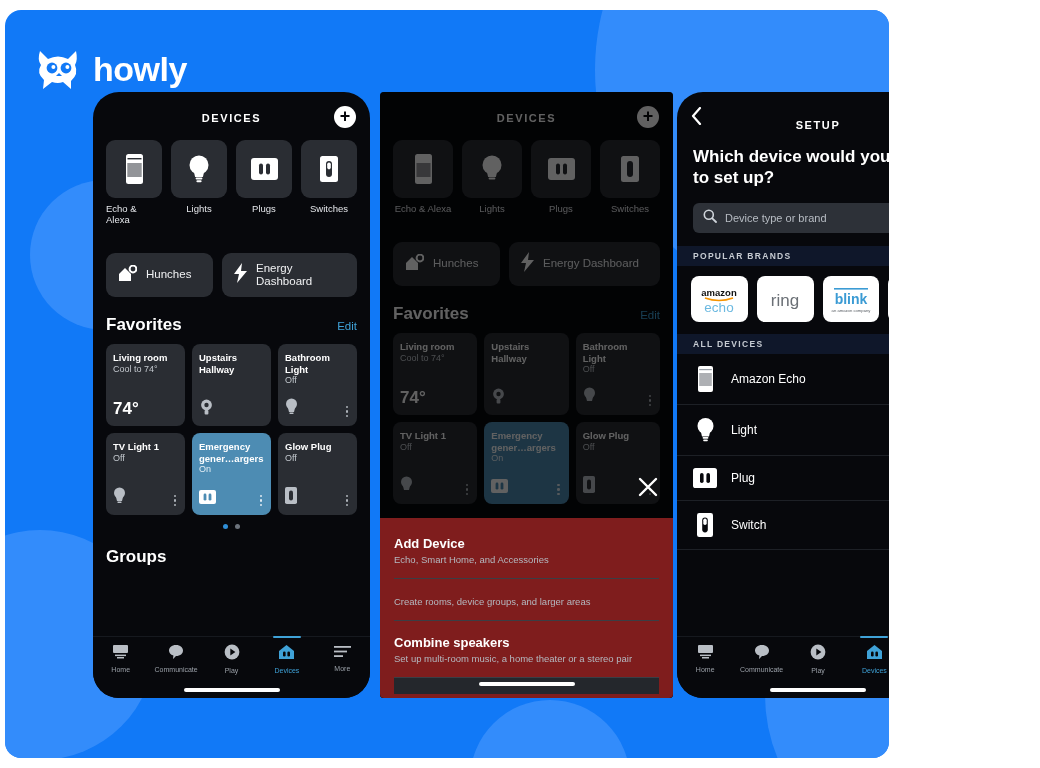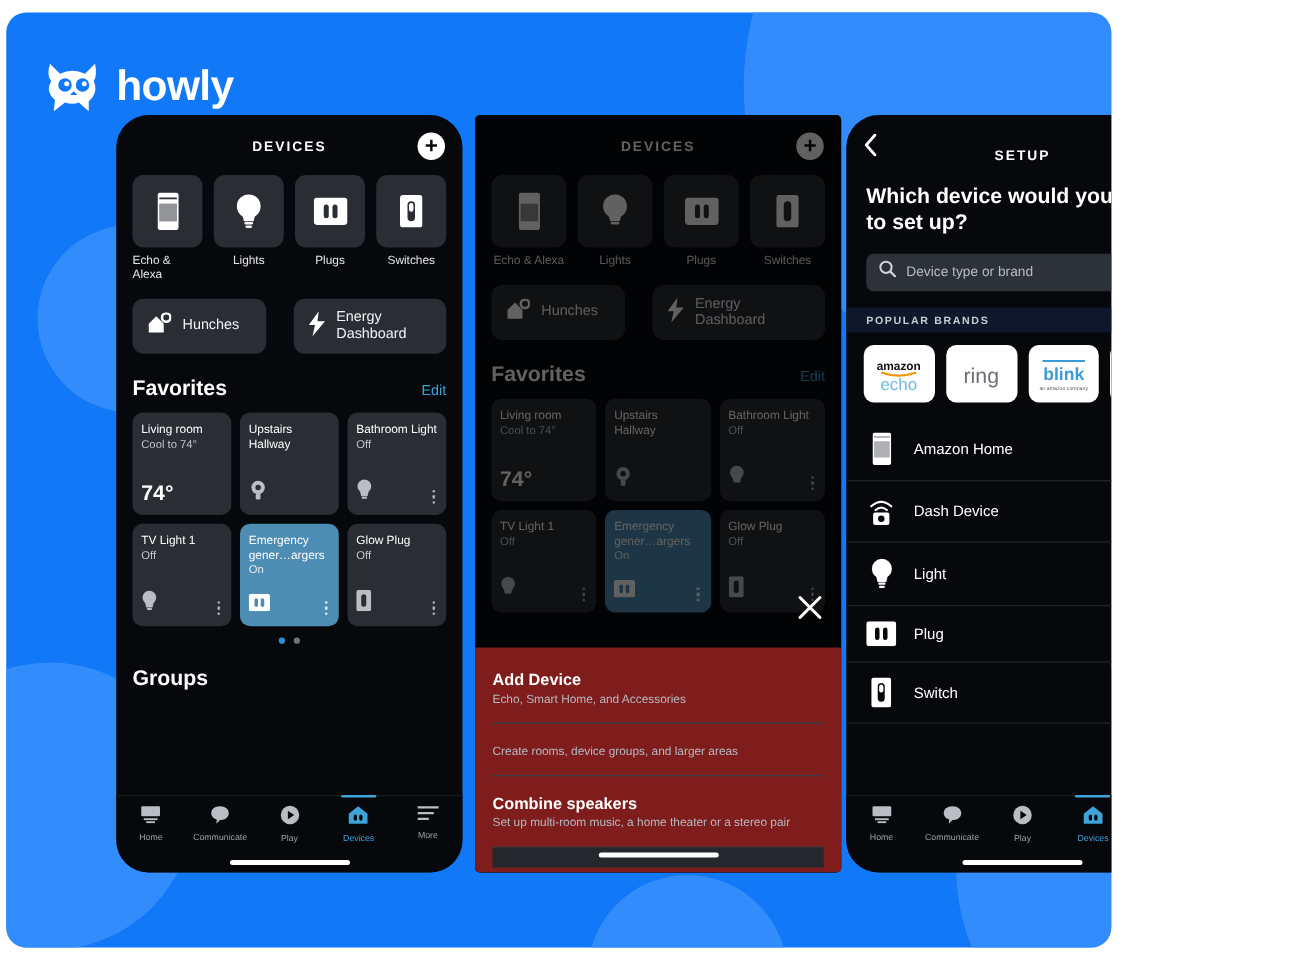--- a/index.html
+++ b/index.html
@@ -62,40 +62,40 @@
   .body-pad { padding: 0 13px; flex: 1; display: flex; flex-direction: column; min-height: 0; }
 
   .cat-row { display: flex; gap: 9px; margin-top: 4px; }
   .cat { flex: 1; display: flex; flex-direction: column; align-items: center; gap: 5px; }
   .cat-tile {
     width: 100%; height: 58px; background: #2a2d33; border-radius: 9px;
     display: flex; align-items: center; justify-content: center;
   }
   .cat-label { font-size: 9.5px; color: #e4e6ea; }
 
-  .act-row { display: flex; gap: 22px; margin-top: 14px; }
+  .act-row { display: flex; gap: 9px; margin-top: 28px; }
   .act {
     background: #2a2d33; border-radius: 9px; height: 44px;
     display: flex; align-items: center; gap: 9px; padding: 0 12px;
   }
   .act.one { flex: 0 0 107px; }
   .act.two { flex: 1; }
   .act-label { font-size: 11.5px; color: #f0f1f3; line-height: 1.15; }
 
   .sec-head { display: flex; align-items: baseline; justify-content: space-between; margin-top: 18px; }
   .sec-title { font-size: 17px; font-weight: 700; color: #fff; }
   .sec-edit { font-size: 11.5px; color: #3fa2d8; }
 
   .fav-grid { display: grid; grid-template-columns: repeat(3, 1fr); gap: 7px; margin-top: 9px; }
   .fav {
     background: #2a2d33; border-radius: 8px; height: 82px; padding: 8px 7px 7px;
     display: flex; flex-direction: column; position: relative;
   }
   .fav.active { background: #4d8cb3; }
-  .fav-name { font-size: 9.5px; font-weight: 400; color: #fff; line-height: 1.22; }
+  .fav-name { font-size: 9.5px; font-weight: 700; color: #fff; line-height: 1.22; }
   .fav-sub { font-size: 9px; color: #c2c7cd; line-height: 1.22; }
   .fav.active .fav-sub { color: #e3eef5; }
   .fav-big { font-size: 17px; font-weight: 700; color: #fff; margin-top: auto; }
   .fav-bottom { margin-top: auto; display: flex; align-items: flex-end; justify-content: space-between; }
   .kebab { display: flex; flex-direction: column; gap: 2px; align-items: center; padding: 2px; }
   .kebab i { width: 2.5px; height: 2.5px; border-radius: 50%; background: #aeb3ba; display: block; }
   .fav.active .kebab i { background: #dfeaf2; }
 
   .dots { display: flex; gap: 7px; justify-content: center; margin-top: 9px; }
   .dots i { width: 5px; height: 5px; border-radius: 50%; background: #6c737c; display: block; }
@@ -615,42 +615,32 @@
           </svg>
         </div>
         <div class="brand">
           <svg width="52" height="40" viewBox="0 0 52 40">
               <text x="26" y="24" font-size="11" fill="#e8607a" text-anchor="middle" font-family="Liberation Sans, sans-serif">sengled</text>
               <circle cx="31" cy="27" r="2.4" fill="none" stroke="#e8607a" stroke-width="1.1"></circle>
             </svg>
         </div>
       </div>
 
+      <div class="list-head" style="margin-top:0">ALL DEVICES</div>
 
       <div class="dev-list">
         <div class="dev-row">
           <span class="dev-ico">
               <svg width="15" height="26" viewBox="0 0 15 26">
                 <rect width="15" height="26" rx="2" fill="#fff"></rect>
                 <rect x="1.2" y="7" width="12.6" height="13" fill="#6b7076" opacity=".55"></rect>
                 <rect x="1.2" y="3" width="12.6" height="1.2" fill="#9aa0a8"></rect>
               </svg>
             </span>
-          <span class="dev-row-label">Amazon Home</span>
-        </div>
-        <div class="dev-row">
-          <span class="dev-ico">
-              <svg width="22" height="24" viewBox="0 0 22 24">
-                <path d="M3 8 Q11 1 19 8" stroke="#fff" stroke-width="1.7" fill="none" stroke-linecap="round"></path>
-                <path d="M6.5 11 Q11 7.2 15.5 11" stroke="#fff" stroke-width="1.7" fill="none" stroke-linecap="round"></path>
-                <rect x="4.5" y="13" width="13" height="10" rx="1.6" fill="#fff"></rect>
-                <circle cx="11" cy="18" r="2.6" fill="#07080c"></circle>
-              </svg>
-            </span>
-          <span class="dev-row-label">Dash Device</span>
+          <span class="dev-row-label">Amazon Echo</span>
         </div>
         <div class="dev-row">
           <span class="dev-ico">
               <svg width="19" height="26" viewBox="0 0 19 26">
                 <circle cx="9.5" cy="9" r="8" fill="#fff"></circle>
                 <path d="M4.6 13.5 h9.8 l-1.4 6 h-7z" fill="#fff"></path>
                 <rect x="6.6" y="20" width="5.8" height="1.7" rx=".8" fill="#fff"></rect>
                 <rect x="7.2" y="22.6" width="4.6" height="1.7" rx=".8" fill="#fff"></rect>
               </svg>
             </span>

